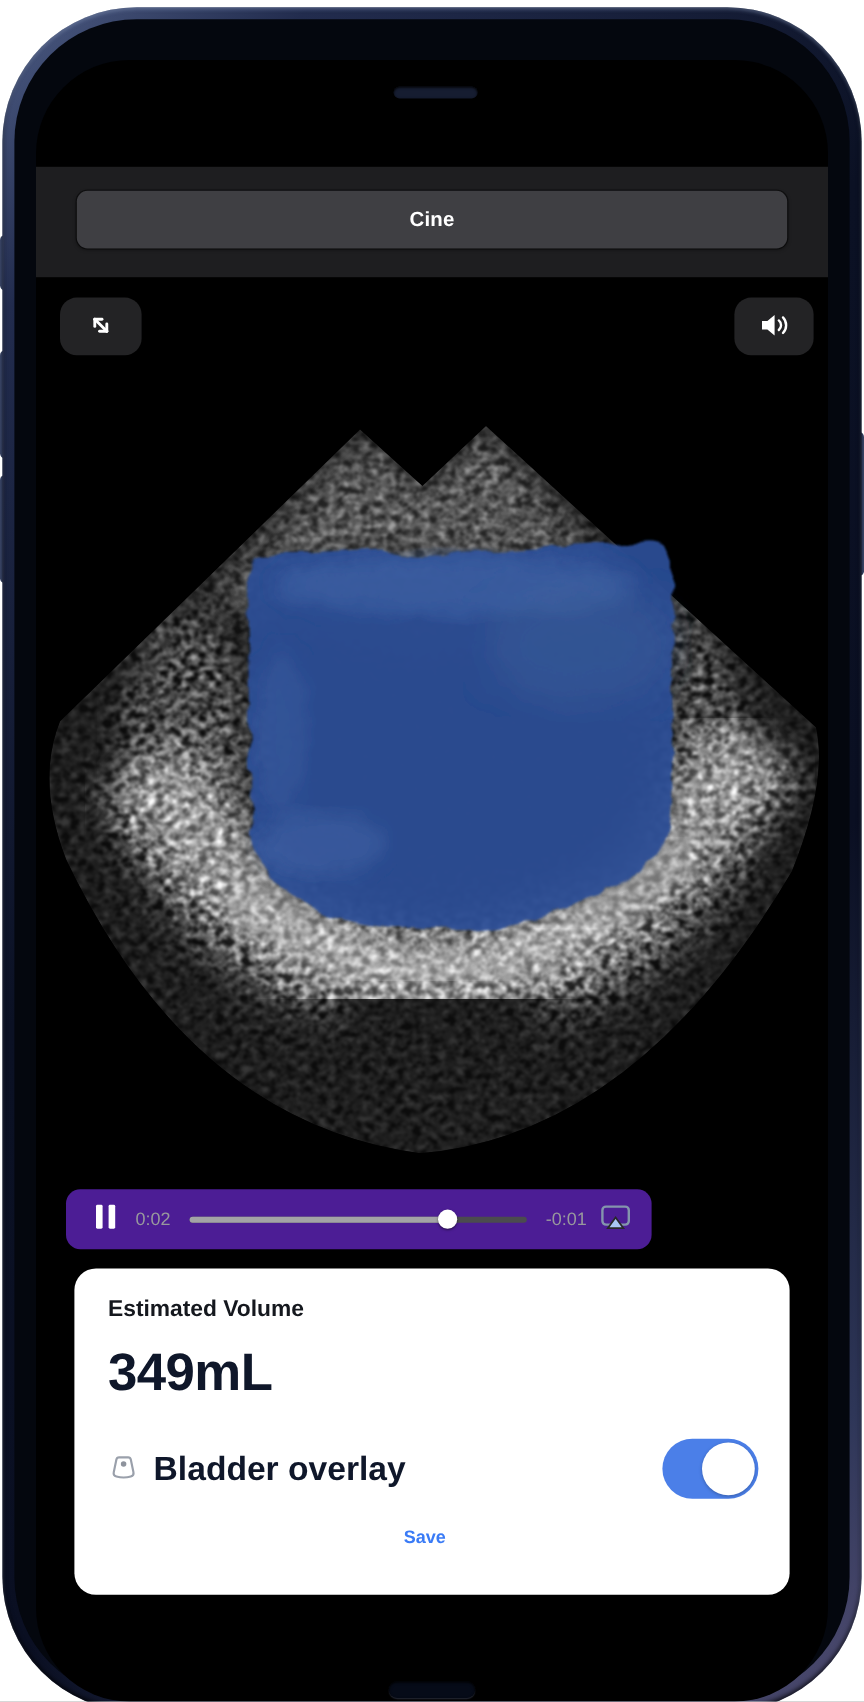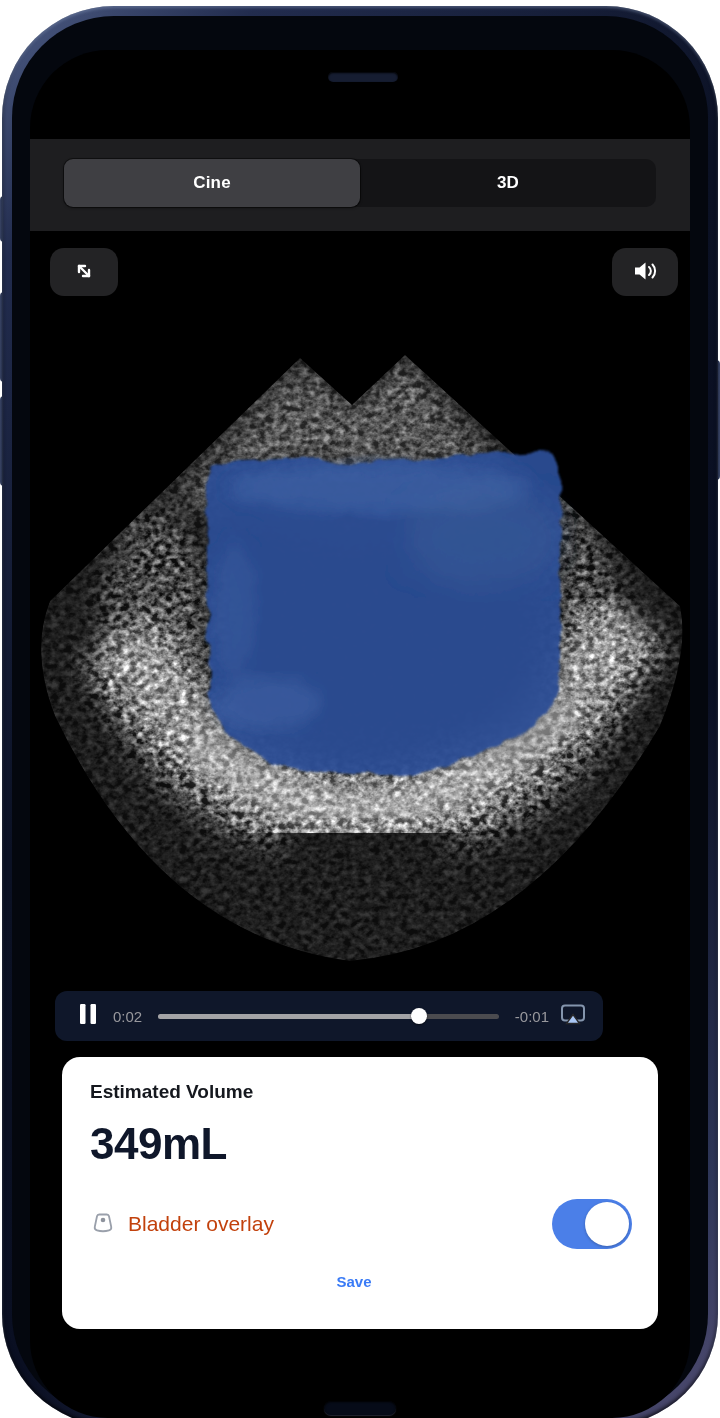--- a/index.html
+++ b/index.html
@@ -40,39 +40,39 @@
   
   .overlay-btn{position:absolute;top:198px;height:48px;border:0;border-radius:14px;
     background:rgba(38,38,40,.92);display:flex;align-items:center;justify-content:center;cursor:pointer;}
   .overlay-btn.expand{left:20px;width:68px;}
   .overlay-btn.sound{left:582px;width:66px;}
 
   
   .us{position:absolute;left:0;top:256px;}
 
   
-  .player{position:absolute;left:25px;top:941px;width:548px;height:50px;border-radius:12px;
-    background:#0f172a;display:flex;align-items:center;padding:0 16px;box-sizing:border-box;}
+  .player{position:absolute;left:25px;top:941px;width:488px;height:50px;border-radius:12px;
+    background:#4c1d95;display:flex;align-items:center;padding:0 16px;box-sizing:border-box;}
   .pause{margin-left:8px;display:flex;align-items:center;cursor:pointer;}
   .ptime{color:#98989d;font-size:15px;margin-left:16px;white-space:nowrap;}
   .ptime.right{margin-right:10px;}
   .track{position:relative;flex:1;height:5px;border-radius:3px;background:#4b4b4f;margin-left:16px;cursor:pointer;}
   .track .fill{position:absolute;left:0;top:0;height:100%;width:76.5%;border-radius:3px;background:#a3a3a6;}
   .track .thumb{position:absolute;top:50%;left:76.5%;width:16px;height:16px;border-radius:50%;
     background:#fff;transform:translate(-50%,-50%);box-shadow:0 1px 2px rgba(0,0,0,.5);}
   .airplay{display:flex;align-items:center;cursor:pointer;}
 
   
   .card{position:absolute;left:32px;top:1007px;width:596px;height:272px;border-radius:18px;
     background:#fff;box-sizing:border-box;padding:24px 40px 0 28px;}
   .card-title{font-size:19px;font-weight:700;color:#15181e;}
   .volume{font-size:44px;font-weight:700;color:#0f172a;margin-top:16px;letter-spacing:-.5px;}
   .row{display:flex;align-items:center;margin-top:30px;height:50px;}
   .probe{display:flex;align-items:center;margin-right:12px;}
-  .ov-label{font-size:21px;font-weight:400;color:#c2410c;flex:1;}
+  .ov-label{font-size:28px;font-weight:700;color:#0f172a;flex:1;}
   .toggle{position:relative;width:80px;height:50px;border-radius:25px;background:#4b7fe8;
     margin-right:-14px;cursor:pointer;}
   .toggle .knob{position:absolute;top:3px;right:3px;width:44px;height:44px;border-radius:50%;
     background:#fff;box-shadow:0 1px 3px rgba(0,0,0,.25);}
   .save{margin-top:24px;text-align:center;font-size:15px;font-weight:700;color:#3a7bf6;cursor:pointer;}
 </style>
 </head>
 <body>
 
 <div class="stage">
@@ -85,23 +85,20 @@
     <div class="bezel"></div>
 
     <div class="screen">
       <div class="grille"></div>
       <div class="camera"></div>
 
       <div class="seg-strip">
         <div class="seg-control">
           <div class="seg selected">
             <span>Cine</span>
-          </div>
-          <div class="seg">
-            <span>3D</span>
           </div>
         </div>
       </div>
 
       <button class="overlay-btn expand">
         <span>
           <svg width="30" height="30" viewBox="0 0 30 30">
             <g stroke="#ffffff" stroke-width="2.4" stroke-linecap="round" fill="none">
               <path d="M10 10 L20 20"></path>
               <path d="M10 10 H16"></path>

